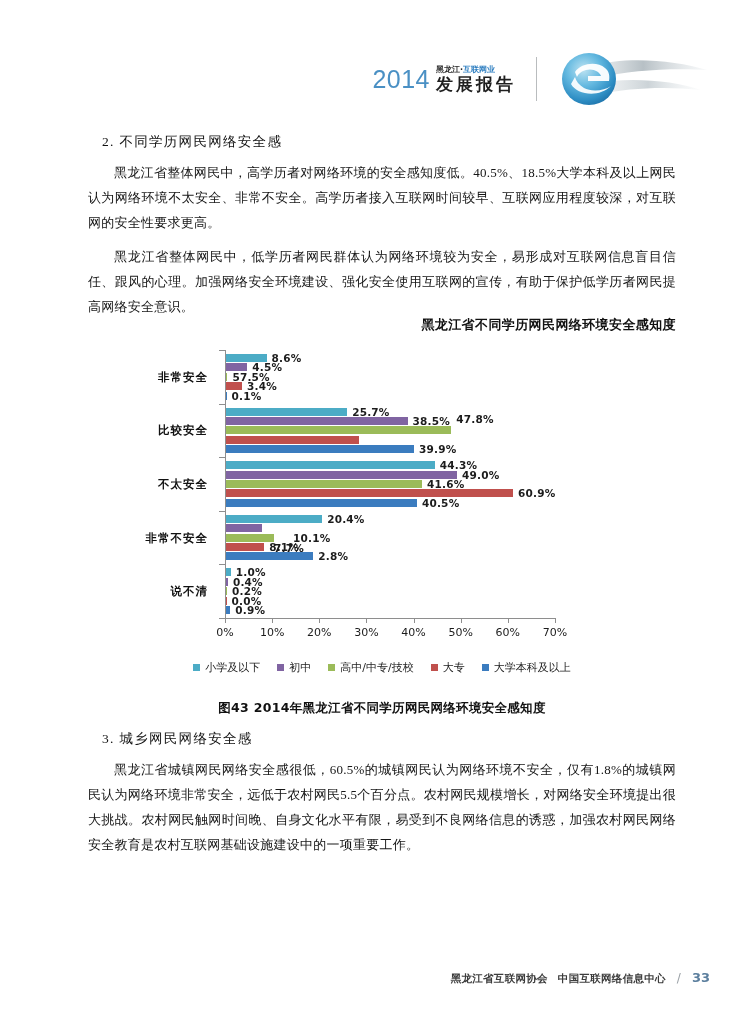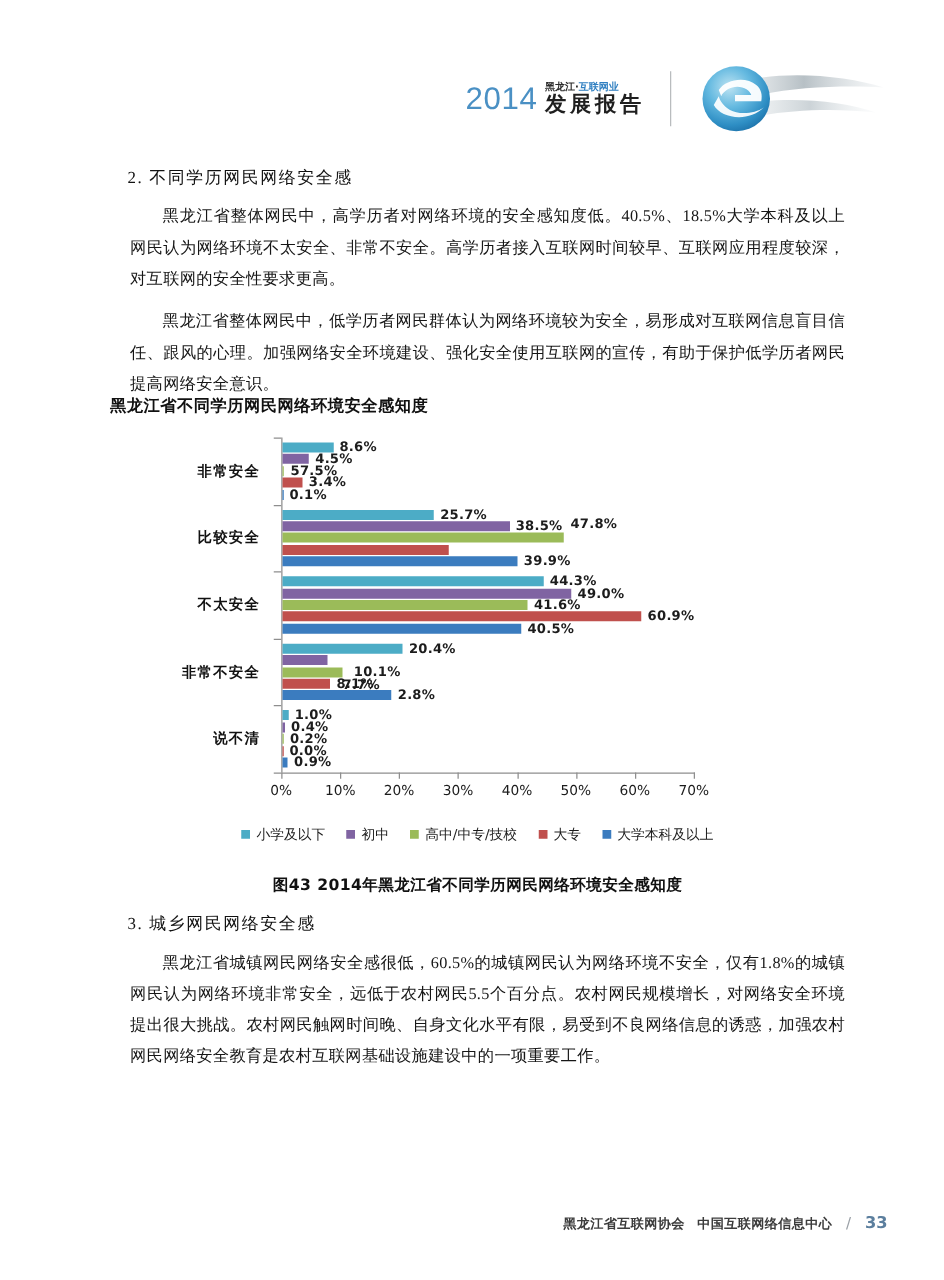--- a/index.html
+++ b/index.html
@@ -83,37 +83,37 @@
     font-size: 13.5px;
     font-family: "Liberation Serif", serif;
     font-weight: normal;
     letter-spacing: 1.3px;
     margin: 0 0 10px 14px;
     color: #111;
   }
   p.body-text {
     font-size: 13px;
     line-height: 1.92;
-    margin: 0 0 9px 16px;
+    margin: 0 0 9px 0;
     text-align: justify;
     text-indent: 26px;
     letter-spacing: 0.25px;
     color: #161616;
   }
 
   
   .chart-wrap {
     position: absolute;
     left: 88px;
     top: 308px;
     width: 588px;
     height: 392px;
   }
   .chart-title {
-    text-align: left;
+    text-align: right;
     font-family: "DejaVu Sans", sans-serif;
     font-weight: bold;
     font-size: 13px;
     color: #111;
     letter-spacing: 0.4px;
     margin-top: 8px;
   }
   .plot-area {
     position: relative;
     margin-top: 16px;
@@ -358,21 +358,21 @@
         <div class="bar-label" style="top: 134px; left: 201.114px;">41.6%</div>
         <div class="bar" style="top: 139.4px; left: 0px; width: 287.1px; background: rgb(192, 80, 77);"></div>
         <div class="bar-label" style="top: 143.4px; left: 292.1px;">60.9%</div>
         <div class="bar" style="top: 148.8px; left: 0px; width: 190.929px; background: rgb(59, 124, 191);"></div>
         <div class="bar-label" style="top: 152.8px; left: 195.929px;">40.5%</div>
         <div class="bar" style="top: 164.8px; left: 0px; width: 96.1714px; background: rgb(76, 172, 198);"></div>
         <div class="bar-label" style="top: 168.8px; left: 101.171px;">20.4%</div>
         <div class="bar" style="top: 174.2px; left: 0px; width: 36.3px; background: rgb(128, 100, 162);"></div>
         <div class="bar-label" style="top: 178.2px; left: 48px; margin-top: 20px;">7.7%</div>
         <div class="bar" style="top: 183.6px; left: 0px; width: 47.6143px; background: rgb(155, 187, 89);"></div>
-        <div class="bar-label" style="top: 187.6px; left: 57px;">10.1%</div>
+        <div class="bar-label" style="top: 187.6px; left: 67px;">10.1%</div>
         <div class="bar" style="top: 193px; left: 0px; width: 38.1857px; background: rgb(192, 80, 77);"></div>
         <div class="bar-label" style="top: 197px; left: 43.1857px;">8.1%</div>
         <div class="bar" style="top: 202.4px; left: 0px; width: 87.2143px; background: rgb(59, 124, 191);"></div>
         <div class="bar-label" style="top: 206.4px; left: 92.2143px;">2.8%</div>
         <div class="bar" style="top: 218.4px; left: 0px; width: 4.71429px; background: rgb(76, 172, 198);"></div>
         <div class="bar-label" style="top: 222.4px; left: 9.71429px;">1.0%</div>
         <div class="bar" style="top: 227.8px; left: 0px; width: 1.88571px; background: rgb(128, 100, 162);"></div>
         <div class="bar-label" style="top: 231.8px; left: 6.88571px;">0.4%</div>
         <div class="bar" style="top: 237.2px; left: 0px; width: 0.942857px; background: rgb(155, 187, 89);"></div>
         <div class="bar-label" style="top: 241.2px; left: 5.94286px;">0.2%</div>

